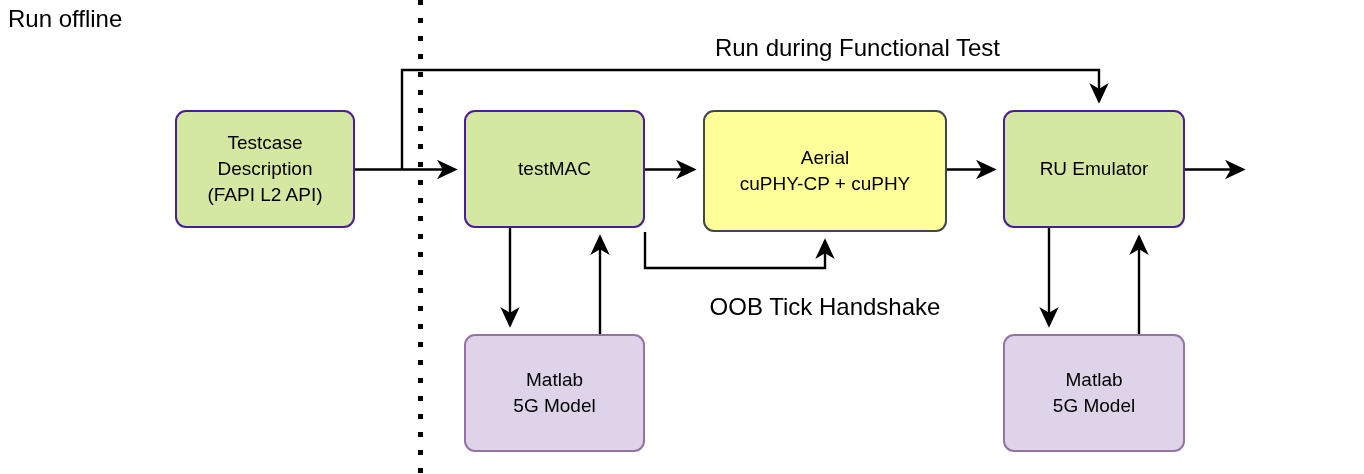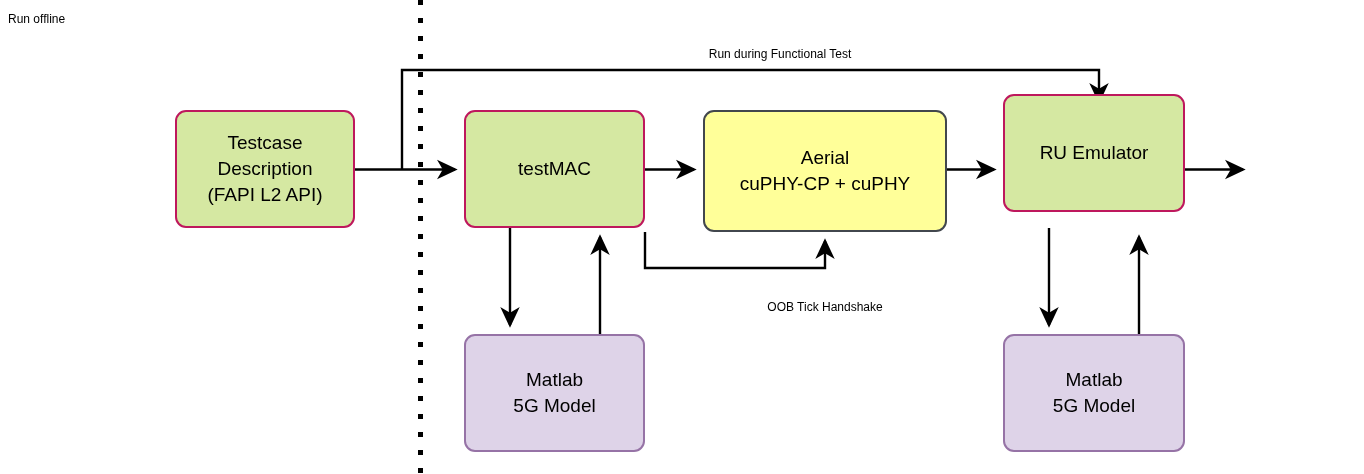--- a/index.html
+++ b/index.html
@@ -32,34 +32,34 @@
     justify-content: center;
     text-align: center;
     color: #000000;
     font-size: 19px;
     line-height: 26px;
     z-index: 2;
   }
   .node .line { display: block; white-space: nowrap; }
   .node.green {
     background: #d5e8a2;
-    border: 2px solid #be185d;
+    border: 2px solid #4c1d95;
   }
   .node.yellow {
     background: #ffff99;
     border: 2px solid #42474d;
   }
   .node.purple {
     background: #ded3e8;
     border: 2px solid #9673a6;
   }
   .free-label {
     position: absolute;
     color: #000000;
-    font-size: 12px;
+    font-size: 24px;
     line-height: 26px;
     text-align: center;
     white-space: nowrap;
     z-index: 3;
   }
   .free-label.left-align { text-align: left; }
 </style>
 </head>
 <body>
 
@@ -115,21 +115,21 @@
     <g>
       <path d="M 1185 169.5 L 1243 169.5" stroke="#000000" stroke-width="2.4" fill="none" marker-end="url(#arrow)"></path>
     </g>
   </svg>
 
   <div class="free-label left-align" style="left:8px; top:6px; width:120px;">
     <span class="line">Run</span>
     <span class="line">offline</span>
   </div>
 
-  <div class="free-label" style="left:560px; top:41px; width:440px;">Run during Functional Test</div>
+  <div class="free-label" style="left:560px; top:35px; width:440px;text-align:right;">Run during Functional Test</div>
 
   <div class="free-label" style="left:705px; top:294px; width:240px;">
     <span class="line">OOB Tick</span>
     <span class="line">Handshake</span>
   </div>
 
 
   <div class="node green" style="left:175px; top:110px; width:180px; height:118px;">
     <span class="line">Testcase</span>
     <span class="line">Description</span>
@@ -138,21 +138,21 @@
 
   <div class="node green" style="left:464px; top:110px; width:181px; height:118px;">
     <span class="line">testMAC</span>
   </div>
 
   <div class="node yellow" style="left:703px; top:110px; width:244px; height:122px;">
     <span class="line">Aerial</span>
     <span class="line">cuPHY-CP + cuPHY</span>
   </div>
 
-  <div class="node green" style="left:1003px; top:94px; width:182px; height:118px;">
+  <div class="node green" style="left:1003px; top:110px; width:182px; height:118px;">
     <span class="line">RU Emulator</span>
   </div>
 
   <div class="node purple" style="left:464px; top:334px; width:181px; height:118px;">
     <span class="line">Matlab</span>
     <span class="line">5G Model</span>
   </div>
 
   <div class="node purple" style="left:1003px; top:334px; width:182px; height:118px;">
     <span class="line">Matlab</span>

